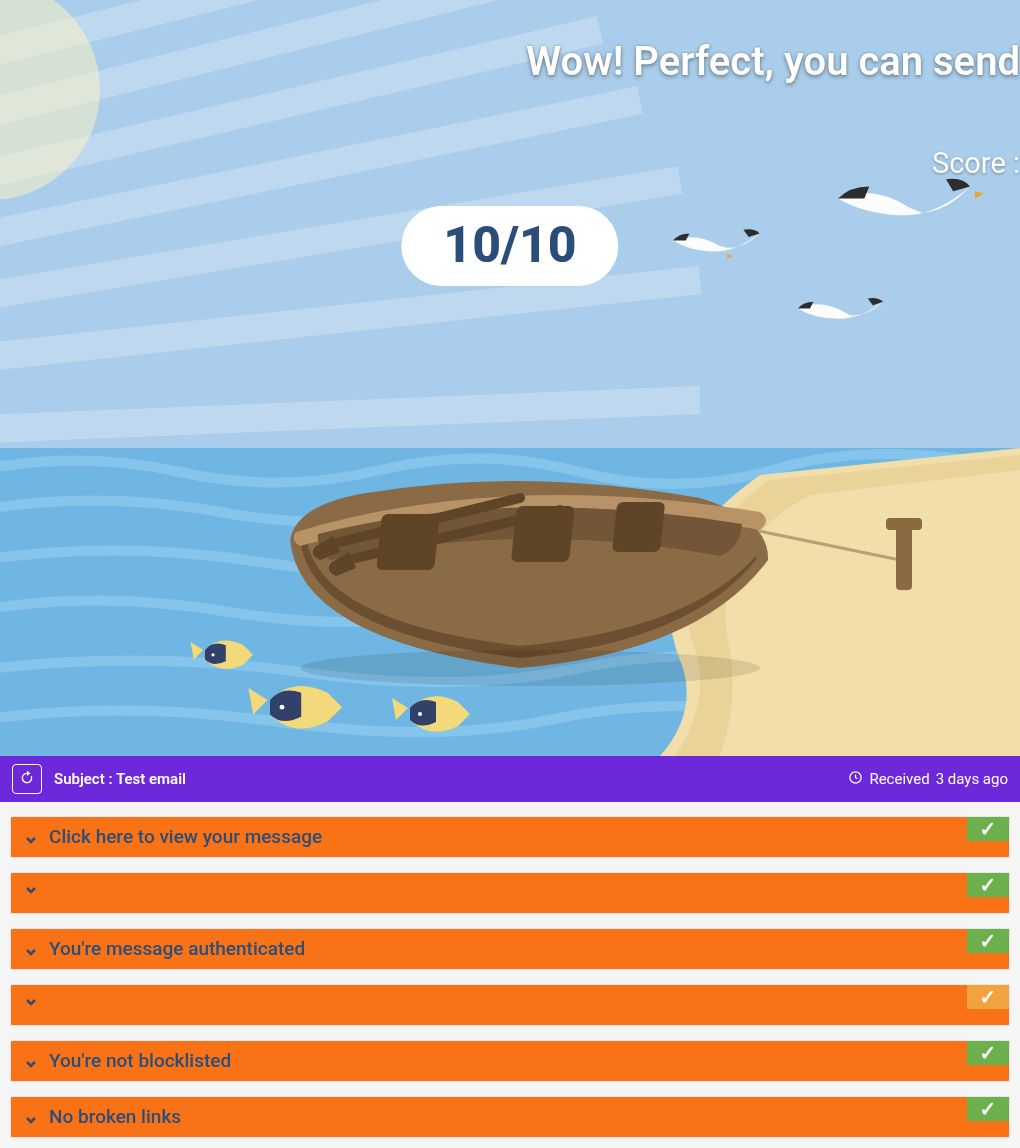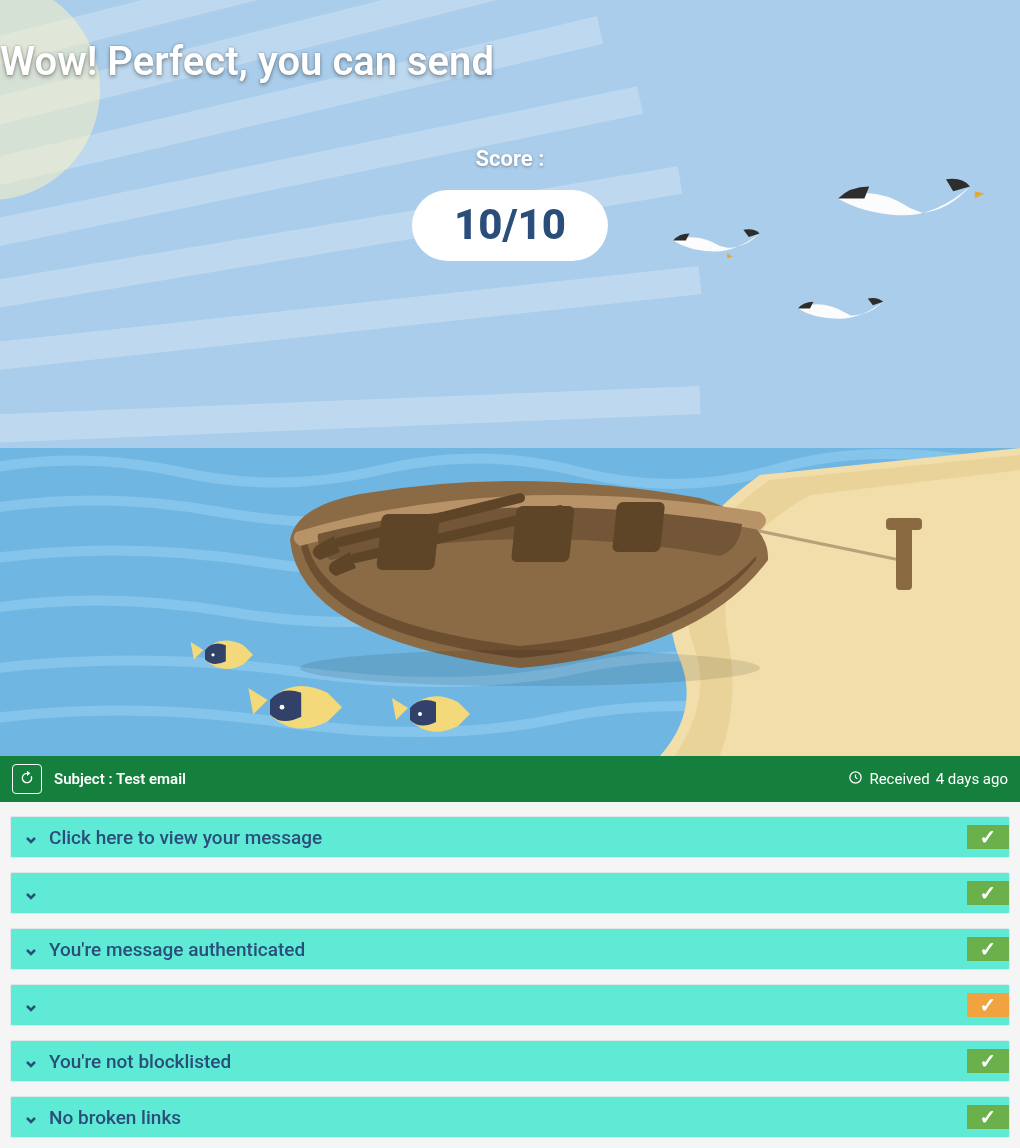--- a/index.html
+++ b/index.html
@@ -15,55 +15,55 @@
     width: 100%;
     height: 756px;
     overflow: hidden;
     background: linear-gradient(to bottom, #a9cdea 0%, #a3cbe9 55%, #a3cbe9 55%);
   }
   .hero svg { display:block; }
   .hero-title {
     position: absolute;
     top: 38px;
     left: 0; right: 0;
-    text-align: left;
+    text-align: right;
     font-size: 40px;
     font-weight: 600;
     color: #fff;
     text-shadow: 0 2px 4px rgba(0,0,0,0.35), 0 0 2px rgba(0,0,0,0.3);
     z-index: 10;
   }
   .score-label {
     position: absolute;
     top: 146px;
     left: 0; right: 0;
-    text-align: center;
-    font-size: 22px;
-    font-weight: 700;
+    text-align: right;
+    font-size: 29px;
+    font-weight: 400;
     color: #fff;
     text-shadow: 0 1px 3px rgba(0,0,0,0.35);
     z-index: 10;
   }
   .score-pill {
     position: absolute;
-    top: 190px;
+    top: 206px;
     left: 50%;
     transform: translateX(-50%);
     background: #fff;
     border-radius: 40px;
     padding: 10px 42px 12px;
-    font-size: 42px;
+    font-size: 50px;
     font-weight: 800;
     color: #2a4d7a;
     z-index: 10;
   }
 
   
   .subject-bar {
-    background: #15803d;
+    background: #6d28d9;
     color: #fff;
     display: flex;
     align-items: center;
     padding: 8px 12px;
     font-size: 15px;
     gap: 12px;
   }
   .refresh-btn {
     width: 30px; height: 30px;
     border: 1.5px solid #fff;
@@ -86,25 +86,25 @@
   .received svg { width: 15px; height: 15px; stroke: #fff; fill: none; stroke-width: 2; }
 
   
   .accordion {
     padding: 14px 10px 4px;
     display: flex;
     flex-direction: column;
     gap: 14px;
   }
   .acc-row {
-    background: #5eead4;
+    background: #f97316;
     border: 1px solid #e3e6e9;
     border-radius: 2px;
     display: flex;
-    align-items: center;
+    align-items: flex-start;
     cursor: pointer;
     min-height: 42px;
   }
   .acc-left {
     display: flex;
     align-items: center;
     gap: 12px;
     padding: 8px 14px;
     flex: 1;
   }
@@ -257,21 +257,21 @@
   </span>
   <div class="spacer"></div>
   <div class="received">
     <span>
       <svg viewBox="0 0 24 24">
           <circle cx="12" cy="12" r="9"></circle>
           <path d="M12 7v5l3 2"></path>
         </svg>
     </span>
     <span>Received </span>
-      <span>4 days ago</span>
+      <span>3 days ago</span>
   </div>
 </div>
 
 <div class="accordion">
 
   <div class="acc-row">
     <div class="acc-left">
       <span class="acc-chevron"><svg viewBox="0 0 12 12">
             <polyline points="2,4 6,8 10,4"></polyline>
           </svg></span>

